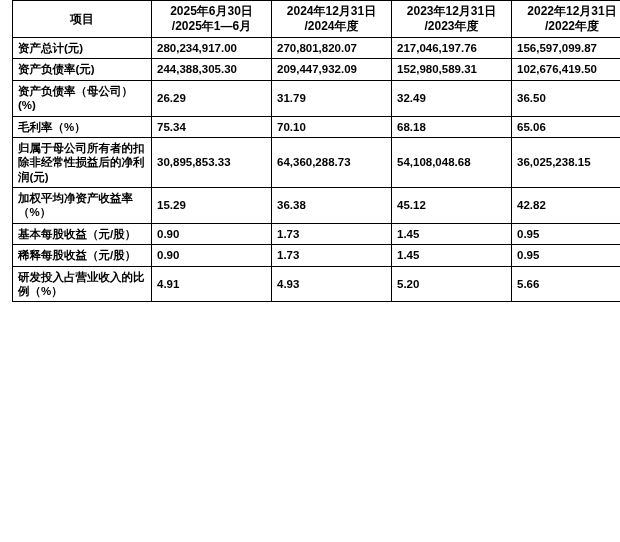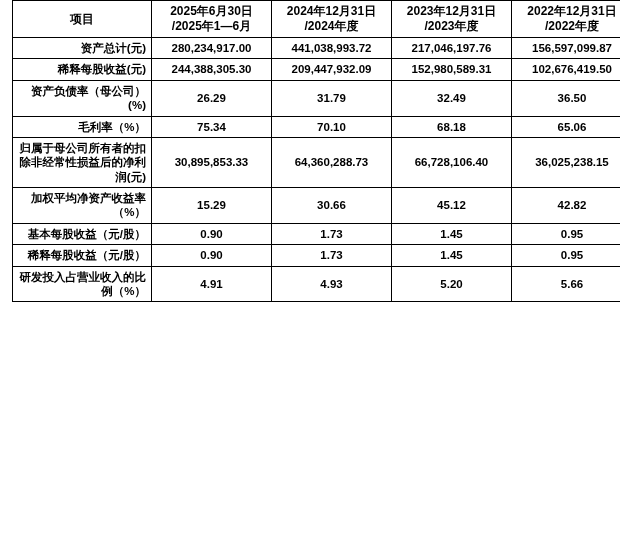--- a/index.html
+++ b/index.html
@@ -38,24 +38,24 @@
     text-align: center;
     font-size: 12px;
   }
   col.c0 { width: 139px; }
   col.c1 { width: 120px; }
   col.c2 { width: 120px; }
   col.c3 { width: 120px; }
   col.c4 { width: 121px; }
 
   .label-cell {
-    text-align: right;
+    text-align: left;
   }
   .num-cell {
-    text-align: center;
+    text-align: left;
     white-space: nowrap;
   }
   .thin {
     font-weight: normal;
   }
   .hdr-line { display: block; }
 </style>
 </head>
 <body>
 
@@ -86,26 +86,26 @@
         <th>
           <span class="hdr-line">2022年12月31日</span>
           <span class="hdr-line">/2022年度</span>
         </th>
       </tr>
     </thead>
     <tbody id="fin-body">
         <tr>
           <td class="label-cell">资产总计(元)</td>
           <td class="num-cell">280,234,917.00</td>
-          <td class="num-cell">441,038,993.72</td>
+          <td class="num-cell">270,801,820.07</td>
           <td class="num-cell">217,046,197.76</td>
           <td class="num-cell">156,597,099.87</td>
         </tr>
         <tr>
-          <td class="label-cell">稀释每股收益(元)</td>
+          <td class="label-cell">资产负债率(元)</td>
           <td class="num-cell">244,388,305.30</td>
           <td class="num-cell">209,447,932.09</td>
           <td class="num-cell">152,980,589.31</td>
           <td class="num-cell">102,676,419.50</td>
         </tr>
         <tr>
           <td class="label-cell">资产负债率（母公司）(%)</td>
           <td class="num-cell">26.29</td>
           <td class="num-cell">31.79</td>
           <td class="num-cell">32.49</td>
@@ -115,27 +115,27 @@
           <td class="label-cell">毛利率（%）</td>
           <td class="num-cell">75.34</td>
           <td class="num-cell">70.10</td>
           <td class="num-cell">68.18</td>
           <td class="num-cell thin">65.06</td>
         </tr>
         <tr>
           <td class="label-cell">归属于母公司所有者的扣除非经常性损益后的净利润(元)</td>
           <td class="num-cell">30,895,853.33</td>
           <td class="num-cell">64,360,288.73</td>
-          <td class="num-cell">66,728,106.40</td>
+          <td class="num-cell">54,108,048.68</td>
           <td class="num-cell">36,025,238.15</td>
         </tr>
         <tr>
           <td class="label-cell">加权平均净资产收益率（%）</td>
           <td class="num-cell">15.29</td>
-          <td class="num-cell">30.66</td>
+          <td class="num-cell">36.38</td>
           <td class="num-cell">45.12</td>
           <td class="num-cell">42.82</td>
         </tr>
         <tr>
           <td class="label-cell">基本每股收益（元/股）</td>
           <td class="num-cell">0.90</td>
           <td class="num-cell">1.73</td>
           <td class="num-cell">1.45</td>
           <td class="num-cell">0.95</td>
         </tr>

